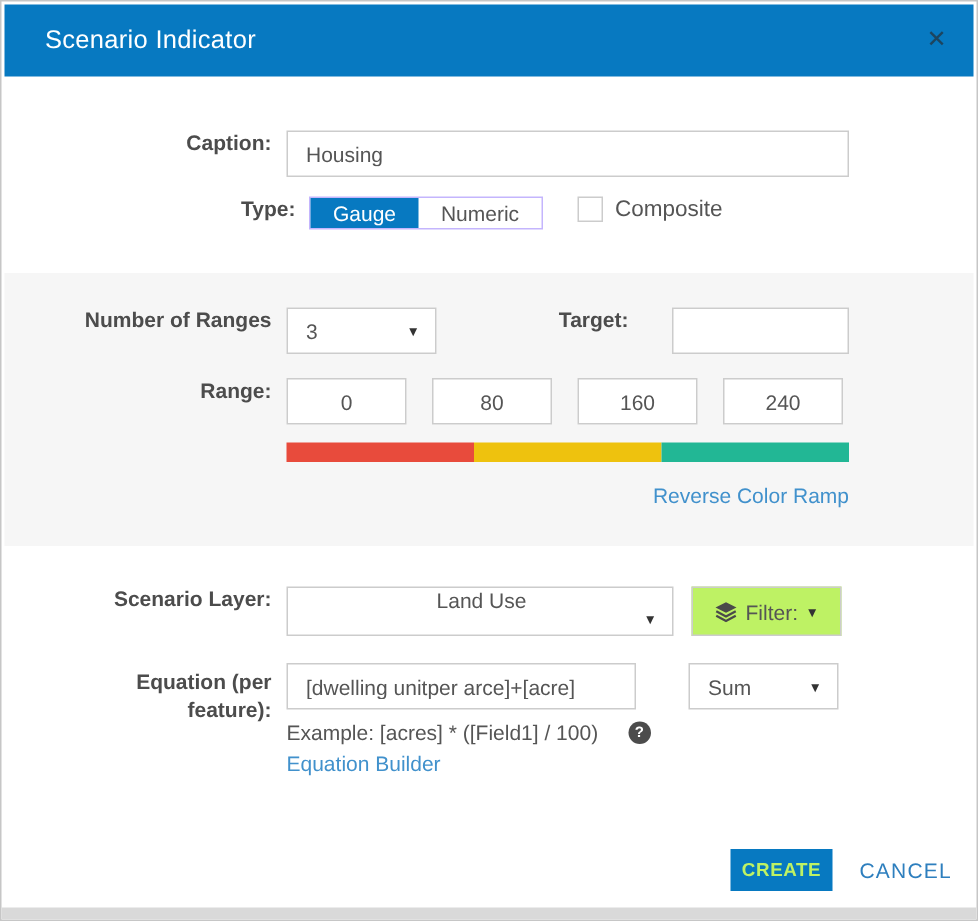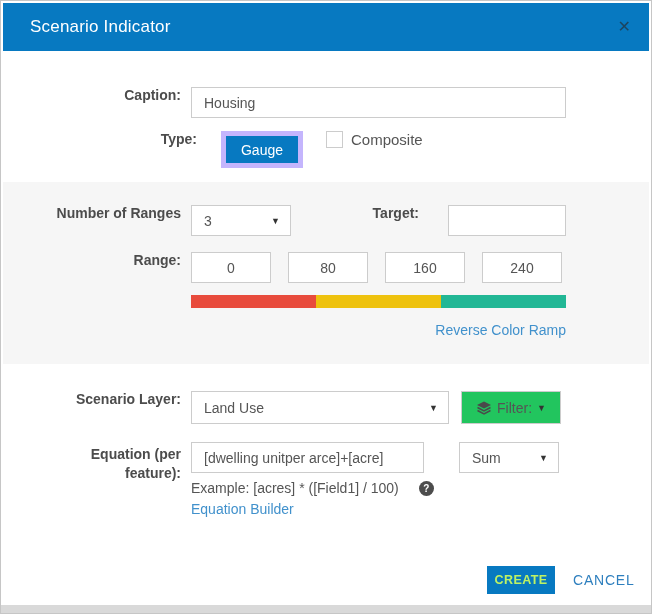--- a/index.html
+++ b/index.html
@@ -18,21 +18,21 @@
   .row { position:absolute; left:0; width:648px; display:flex; align-items:flex-start; }
   .lbl { width:180px; flex-shrink:0; text-align:right; font-size:14px;
          font-weight:bold; color:#4c4c4c; }
   .tb { height:31px; border:1px solid #ccc; background:#fff; font-size:14px;
         color:#555; padding:0 12px; font-family:inherit; outline:none; }
 
   .r-caption { top:86px; }
   .caption-in { width:375px; margin-left:10px; }
 
   .r-type { top:130px;padding-left:16px; }
-  .seg { display:flex; height:37px; border:5px solid #c4b5fd; margin-left:24px; background:#fff; }
+  .seg { display:flex; height:22px; border:1px solid #c4b5fd; margin-left:9px; background:#fff; }
   .seg-opt { display:flex; align-items:center; justify-content:center;
              font-size:14px; color:#555; cursor:pointer; }
   .seg-opt.sel { color:#fff; }
   .seg-gauge { width:72px; }
   .seg-numeric { width:82px; }
   .checkbox { width:17px; height:17px; border:1px solid #ccc; background:#fff;
               margin-left:23px; cursor:pointer; flex-shrink:0; }
   .comp-lbl { margin-left:8px; font-size:15px; color:#555; }
 
   
@@ -51,24 +51,24 @@
   .range-in { width:80px; text-align:center; padding:0 4px; }
   .ml10 { margin-left:10px; } .ml17 { margin-left:17px; }
 
   .ramp { position:absolute; left:190px; top:294px; width:375px; height:13px; display:flex; }
   .ramp div { flex:1; }
 
   .reverse { position:absolute; left:190px; top:321px; width:375px; text-align:right;
              font-size:14px; color:#4191cc; cursor:pointer; }
 
   .r-layer { top:390px; }
-  .dd33 { height:33px; }
+  .dd33 { height:33px;flex-direction:column; }
   .dd-layer { width:258px; margin-left:10px; }
   .filter-btn { margin-left:12px; height:33px; width:100px; border:1px solid #ccc;
-                background:#22c55e; display:flex; align-items:center; justify-content:center;
+                background:#bef264; display:flex; align-items:center; justify-content:center;
                 gap:5px; font-size:14px; color:#555; cursor:pointer; font-family:inherit; }
   .filter-btn .caret { font-size:9px; color:#333; }
 
   .r-eq { top:441px; align-items:flex-start; }
   .eq-lbl { line-height:19px; padding-top:3px; }
   .eq-in { width:233px; }
   .dd-sum { width:100px; margin-left:35px; }
 
   .example { position:absolute; left:190px; top:479px; display:flex; align-items:center;
              gap:20px; font-size:14px; color:#555; }
@@ -100,20 +100,21 @@
 
   <div class="row r-caption">
     <span class="lbl">Caption:</span>
     <input class="tb caption-in" value="Housing" style="">
   </div>
 
   <div class="row r-type">
     <span class="lbl">Type:</span>
     <div class="seg">
       <div class="seg-opt seg-gauge sel" style="background-color: rgb(7, 121, 193);">Gauge</div>
+      <div class="seg-opt seg-numeric">Numeric</div>
     </div>
     <div class="checkbox"></div>
     <span class="comp-lbl">Composite</span>
   </div>
 
   <div class="panel"></div>
 
   <div class="row r-nor">
     <span class="lbl">Number of Ranges</span>
     <div class="dd dd-nor">

